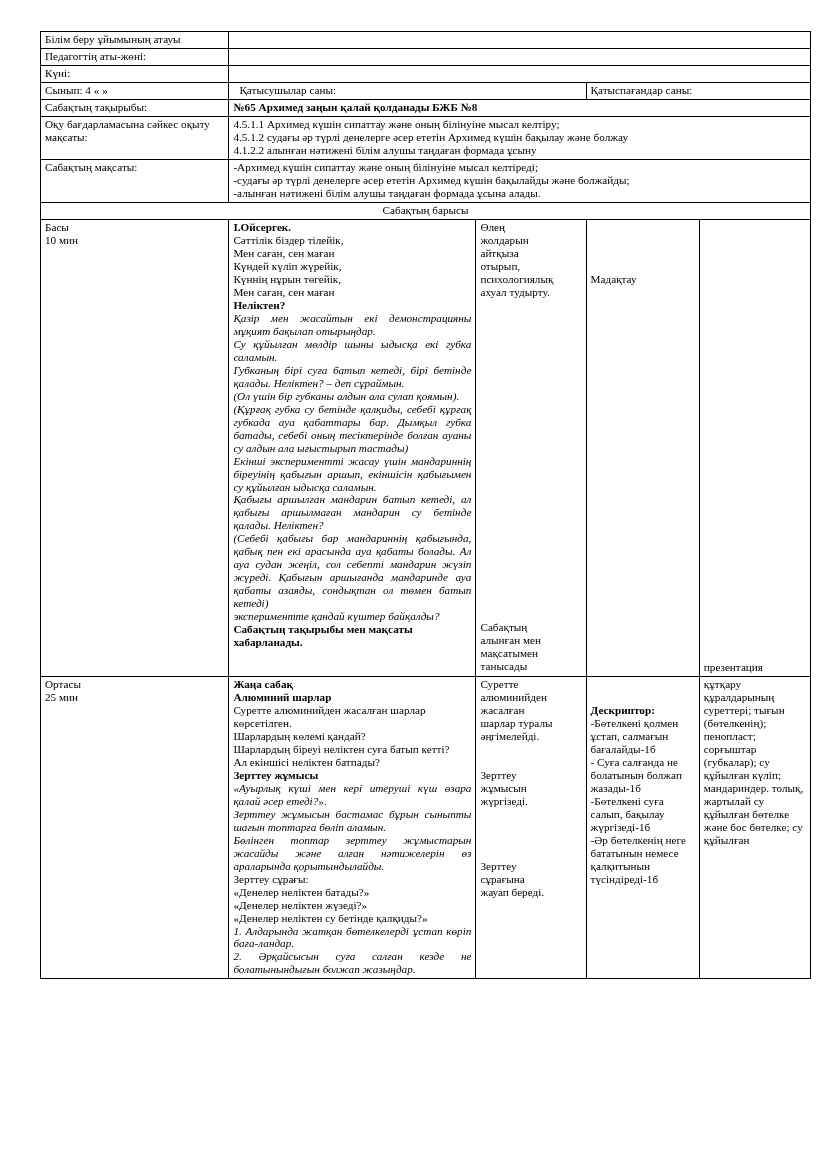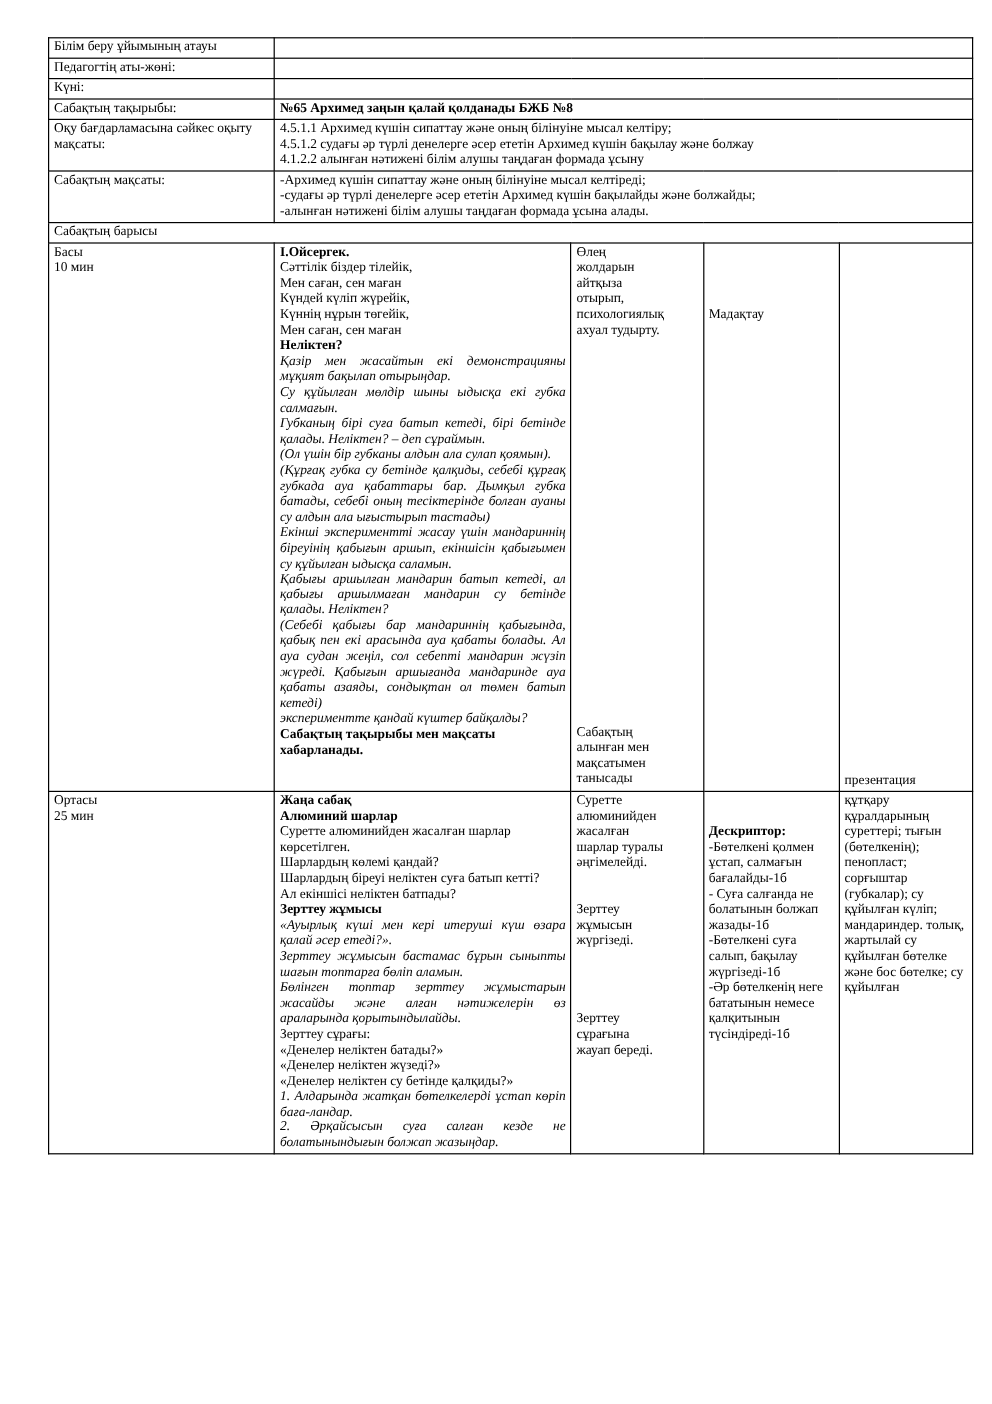--- a/index.html
+++ b/index.html
@@ -30,21 +30,21 @@
     line-height: 1.16;
   }
   table.doc td {
     border: 1px solid #000000;
     vertical-align: top;
     padding: 1px 4px 2px 4px;
     word-wrap: break-word;
     overflow-wrap: break-word;
   }
   .b { font-weight: bold; }
-  .center { text-align: left; }
+  .center { text-align: center; }
   .just { text-align: justify; text-align-last: left; }
   p.l {
     margin: 0;
     padding: 0;
   }
   p.just {
     margin: 0;
     padding: 0;
     text-align: justify;
     text-align-last: left;
@@ -88,20 +88,31 @@
 
       <tr>
         <td>
           <p class="l">Күні:</p>
         </td>
         <td colspan="4">
           <p class="l"></p>
         </td>
       </tr>
 
+      <tr>
+        <td>
+          <p class="l">Сынып: 4 «   »</p>
+        </td>
+        <td colspan="2">
+          <p class="l" style="padding-left:6px">Қатысушылар саны:</p>
+        </td>
+        <td colspan="2">
+          <p class="l">Қатыспағандар саны:</p>
+        </td>
+      </tr>
 
       <tr>
         <td>
           <p class="l"> Сабақтың тақырыбы:</p>
         </td>
         <td colspan="4">
           <p class="l b">№65 Архимед заңын қалай қолданады БЖБ №8</p>
         </td>
       </tr>
 
@@ -142,21 +153,21 @@
 
         <td>
           <p class="l b">I.Ойсергек.</p>
           <p class="l">Сәттілік біздер тілейік,</p>
           <p class="l">Мен саған, сен маған</p>
           <p class="l">Күндей күліп жүрейік,</p>
           <p class="l">Күннің нұрын төгейік,</p>
           <p class="l">Мен саған, сен маған</p>
           <p class="l b">Неліктен?</p>
           <p class="just">Қазір мен жасайтын екі демонстрацияны мұқият бақылап отырыңдар.</p>
-          <p class="just">Су құйылған мөлдір шыны ыдысқа екі губка салмағын.</p>
+          <p class="just">Су құйылған мөлдір шыны ыдысқа екі губка саламын.</p>
           <p class="just">Губканың бірі суға батып кетеді, бірі бетінде қалады. Неліктен? – деп сұраймын.</p>
           <p class="just">(Ол үшін бір губканы алдын ала сулап қоямын).</p>
           <p class="just">(Құрғақ губка су бетінде қалқиды, себебі құрғақ губкада ауа қабаттары бар. Дымқыл губка батады, себебі оның тесіктерінде болған ауаны су алдын ала ығыстырып тастады)</p>
           <p class="just">Екінші экспериментті жасау үшін мандариннің біреуінің қабығын аршып, екіншісін қабығымен су құйылған ыдысқа саламын.</p>
           <p class="just">Қабығы аршылған мандарин батып кетеді, ал қабығы аршылмаған мандарин су бетінде қалады. Неліктен?</p>
           <p class="just">(Себебі қабығы бар мандариннің қабығында, қабық пен екі арасында ауа қабаты болады. Ал ауа судан жеңіл, сол себепті мандарин жүзіп жүреді. Қабығын аршығанда мандаринде ауа қабаты азаяды, сондықтан ол төмен батып кетеді)</p>
           <p class="just">экспериментте қандай күштер байқалды?</p>
           <p class="l b">Сабақтың тақырыбы мен мақсаты хабарланады.</p>
         </td>
 

